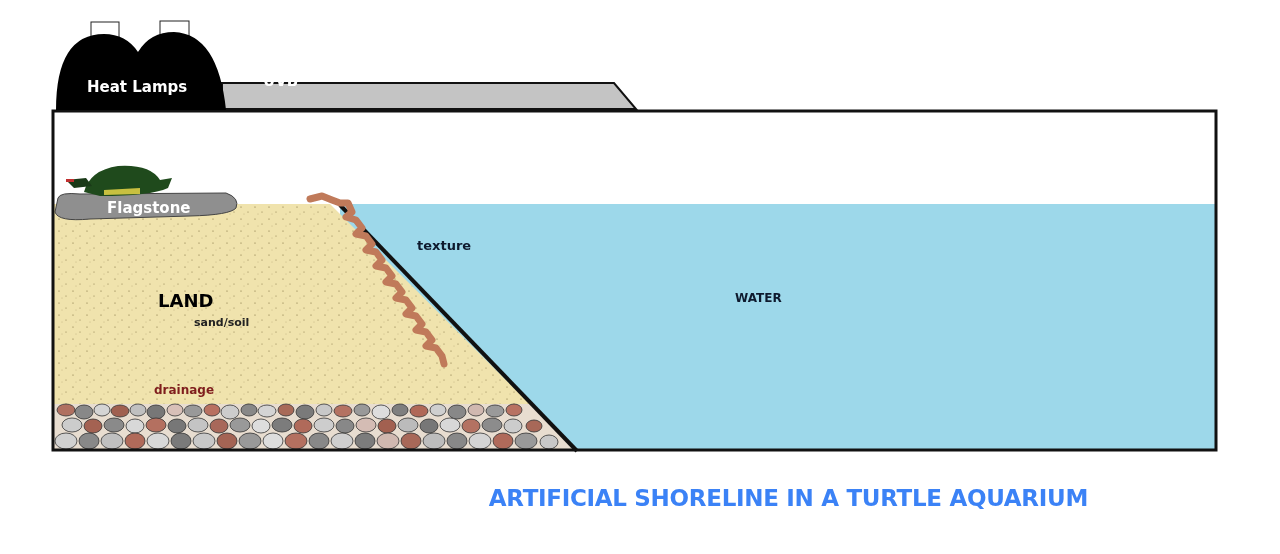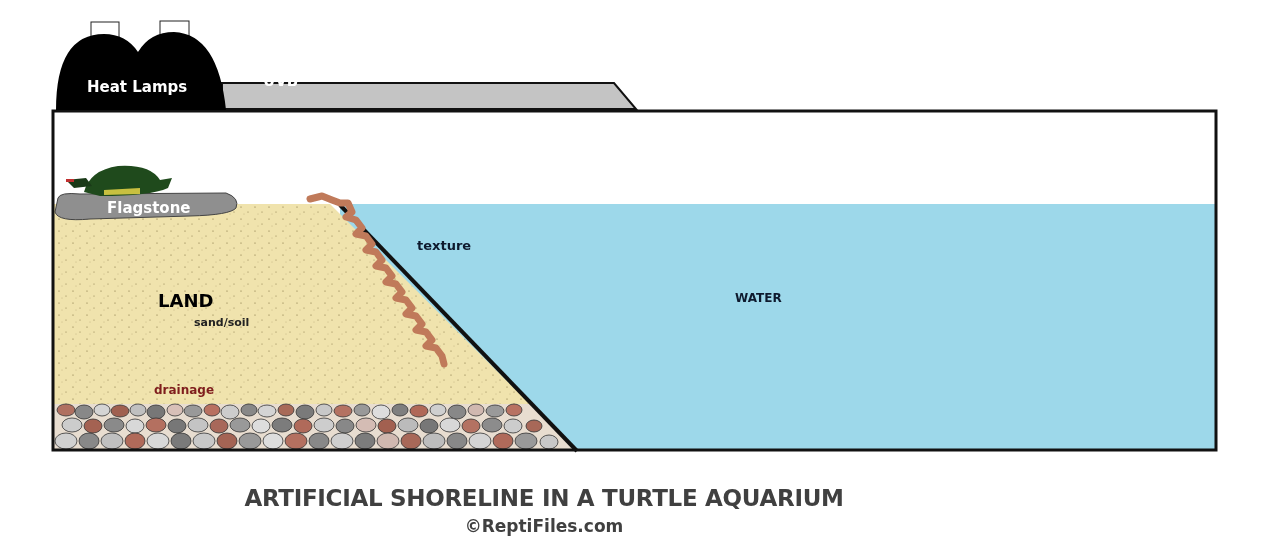--- a/index.html
+++ b/index.html
@@ -1,19 +1,19 @@
 <!DOCTYPE html>
 <html><head>
 <meta charset="utf-8">
 <style>
   html, body { margin: 0; padding: 0; background: #ffffff; }
   body { width: 1280px; height: 554px; position: relative; overflow: hidden; font-family: "Liberation Sans", sans-serif; }
   #stage { position: absolute; left: 0; top: 0; width: 1280px; height: 554px; }
   .lbl { position: absolute; font-family: "DejaVu Sans", sans-serif; font-weight: bold; white-space: nowrap; }
-  .title { position: absolute; left: 0; width: 1088px; text-align: center; font-family: "DejaVu Sans", sans-serif; font-weight: bold; color: #404040; }
+  .title { position: absolute; left: 0; width: 1088px; text-align: right; font-family: "DejaVu Sans", sans-serif; font-weight: bold; color: #3b82f6; }
 </style>
 </head>
 <body>
 
 <div id="stage">
   <svg width="1280" height="554" viewBox="0 0 1280 554" xmlns="http://www.w3.org/2000/svg">
     <defs>
       <pattern id="sandDots" width="14" height="12" patternUnits="userSpaceOnUse">
         <rect width="14" height="12" fill="#f0e3ad"></rect>
         <circle cx="3" cy="3" r="0.6" fill="#7a6a3a"></circle>
@@ -139,14 +139,13 @@
   <div class="lbl" style="left:87px; top:78px; font-size:15px; color:#fff;">Heat Lamps</div>
   <div class="lbl" style="left:263px; top:72px; font-size:15px; color:#fff;">UVB</div>
   <div class="lbl" style="left:107px; top:199px; font-size:15px; color:#fff;">Flagstone</div>
   <div class="lbl" style="left:417px; top:238px; font-size:13px; color:#0e1a2e;">texture</div>
   <div class="lbl" style="left:158px; top:290px; font-size:18px; color:#000000;">LAND</div>
   <div class="lbl" style="left:152px; top:316px; font-size:11px; color:#222;margin-left:42px;">sand/soil</div>
   <div class="lbl" style="left:154px; top:383px; font-size:12px; color:#7f1d1d;">drainage</div>
   <div class="lbl" style="left:735px; top:291px; font-size:12px; color:#0e1a2e;">WATER</div>
 
   <div class="title" style="top:485px; font-size:23px; letter-spacing:-0.3px;">ARTIFICIAL SHORELINE IN A TURTLE AQUARIUM</div>
-  <div class="title" style="top:516px; font-size:17px;">©ReptiFiles.com</div>
 </div>
 
 </body></html>

